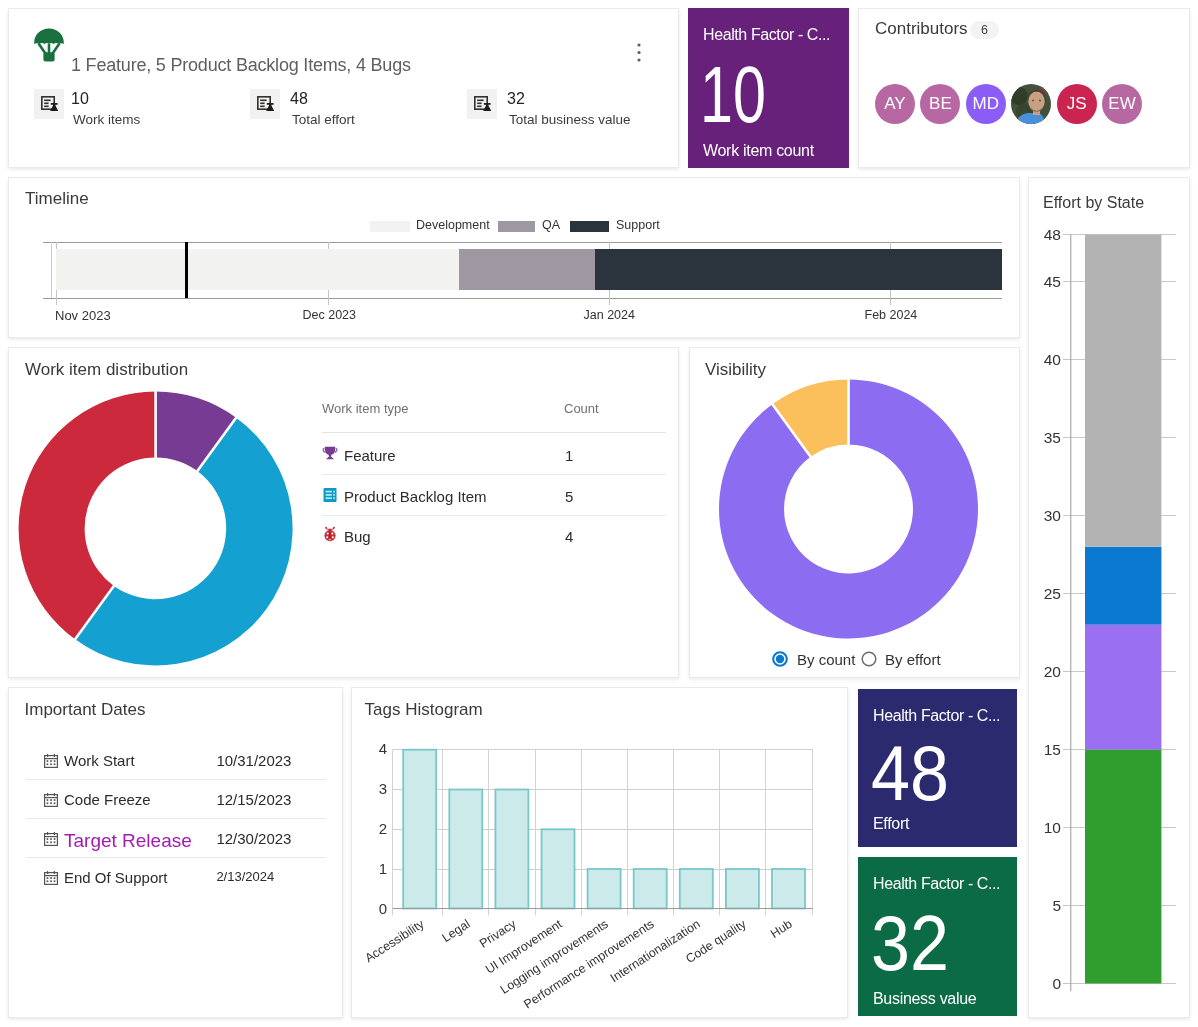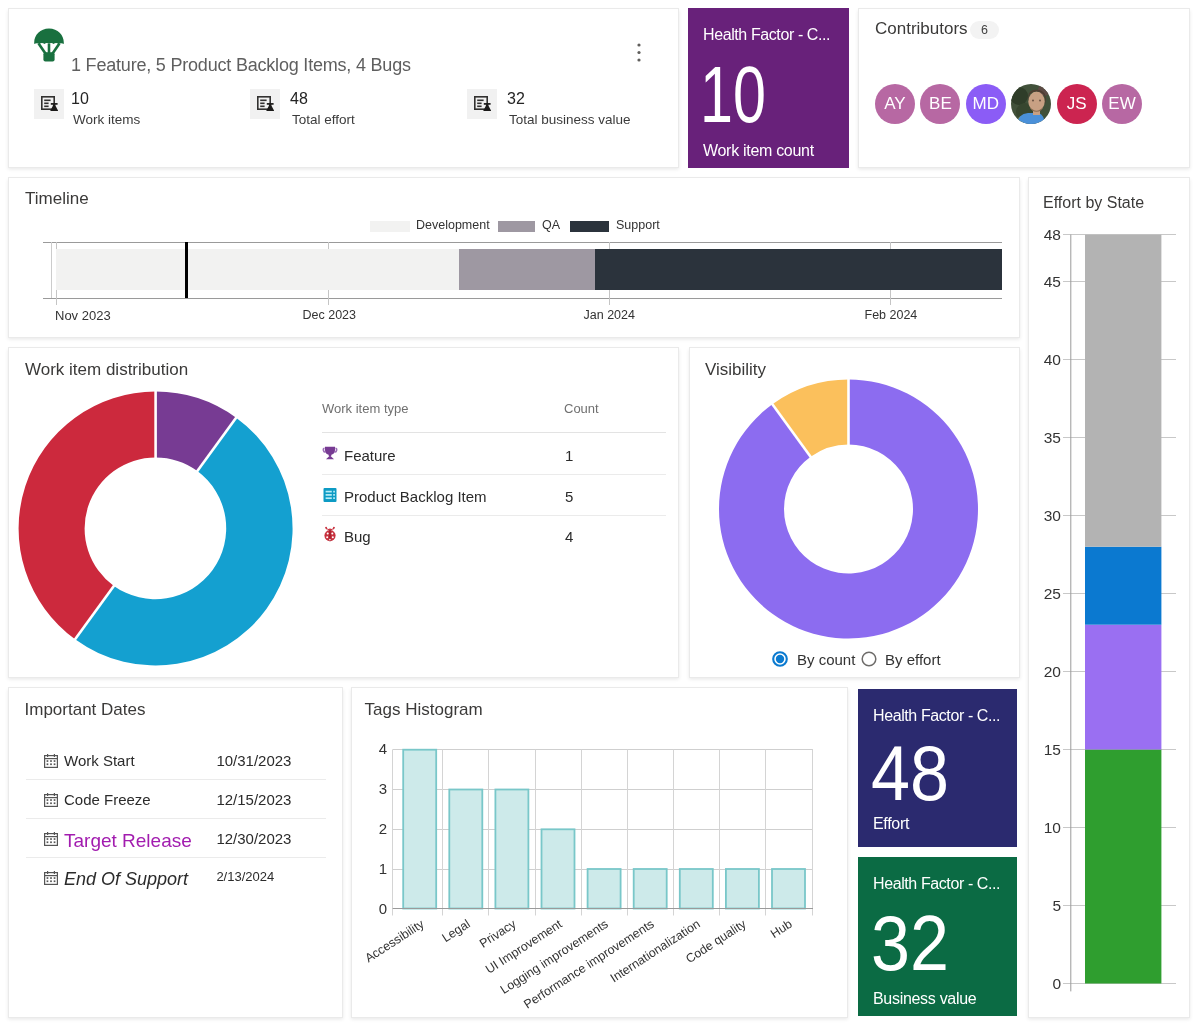--- a/index.html
+++ b/index.html
@@ -313,21 +313,21 @@
       </g>
       <g fill="#555">
         <rect x="3.6" y="7.2" width="1.7" height="1.7"></rect>
         <rect x="7.15" y="7.2" width="1.7" height="1.7"></rect>
         <rect x="10.7" y="7.2" width="1.7" height="1.7"></rect>
         <rect x="3.6" y="10.4" width="1.7" height="1.7"></rect>
         <rect x="7.15" y="10.4" width="1.7" height="1.7"></rect>
         <rect x="10.7" y="10.4" width="1.7" height="1.7"></rect>
       </g>
     </svg>
-  <div class="abs" style="left:55px;top:181px;font-size:18px;color:#2b2b2b;font-style:italic;">End Of Support</div>
+  <div class="abs" style="left:55px;top:181px;font-size:15px;color:#2b2b2b;">End Of Support</div>
   <div class="abs" style="left:207.4px;top:181px;font-size:13px;color:#2b2b2b;">2/13/2024</div>
 </div>
 
 <div class="card" style="left:351px;top:687px;width:497px;height:331px;">
   <div class="ctitle" style="left:12.6px;top:12px;">Tags Histogram</div>
   <svg class="abs" style="left:0;top:0;" width="495" height="329">
 
     <g stroke="#cfcfcf" stroke-width="1">
       <line x1="40.7" y1="61.5" x2="461" y2="61.5"></line>
       <line x1="40.7" y1="101.5" x2="461" y2="101.5"></line>

